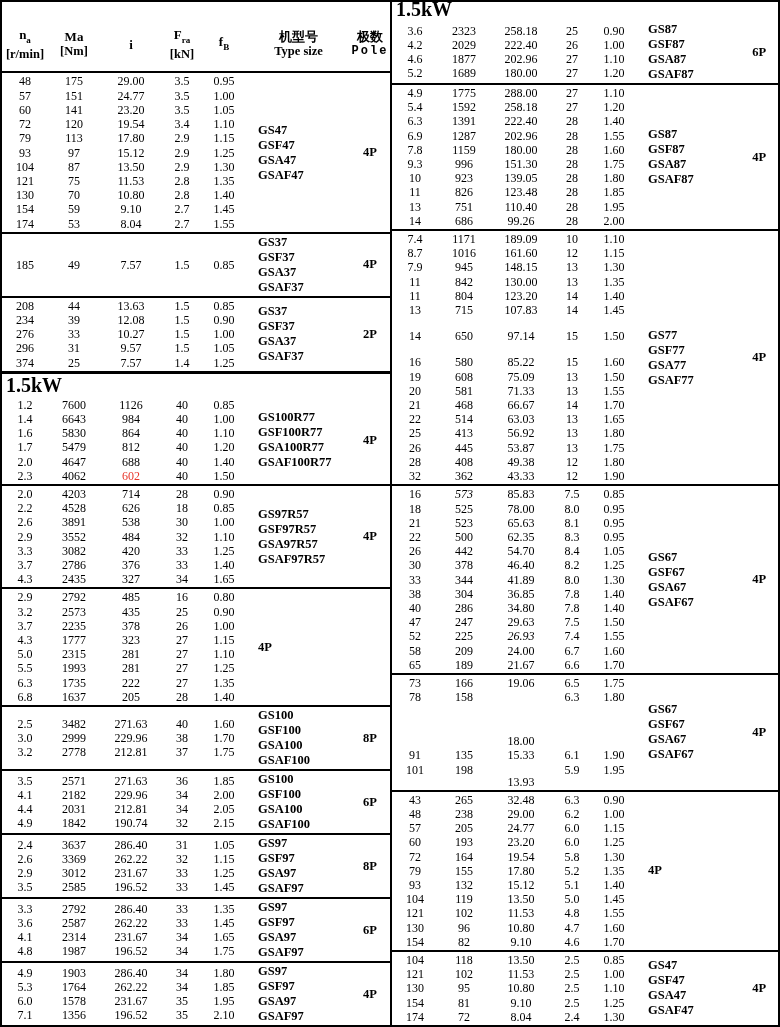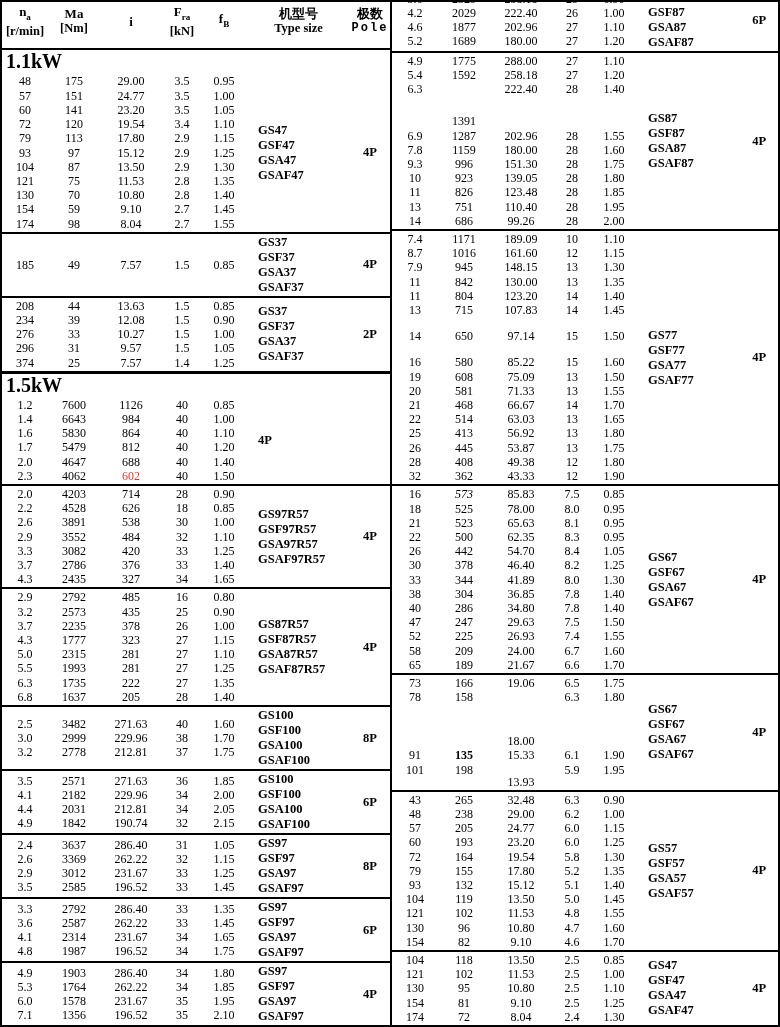--- a/index.html
+++ b/index.html
@@ -62,21 +62,20 @@
         <div class="hdr-cell" style="width: 105px;">
           <div class="main">机型号</div>
           <div class="unit">Type size</div>
         </div>
         <div class="hdr-cell pole" style="width: 38px;">
           <div class="main">极数</div>
           <div class="unit">Pole</div>
         </div>
       </div>
       <div class="section">
-        <div class="sec-title">1.1kW</div>
         <div class="block">
           <div class="rows-col">
             <div class="drow">
               <span class="cell" style="width: 46px;">48</span>
               <span class="cell" style="width: 52px;">175</span>
               <span class="cell" style="width: 62px;">29.00</span>
               <span class="cell" style="width: 40px;">3.5</span>
               <span class="cell" style="width: 44px;">0.95</span>
             </div>
             <div class="drow">
@@ -137,21 +136,21 @@
             </div>
             <div class="drow">
               <span class="cell" style="width: 46px;">154</span>
               <span class="cell" style="width: 52px;">59</span>
               <span class="cell" style="width: 62px;">9.10</span>
               <span class="cell" style="width: 40px;">2.7</span>
               <span class="cell" style="width: 44px;">1.45</span>
             </div>
             <div class="drow">
               <span class="cell" style="width: 46px;">174</span>
-              <span class="cell" style="width: 52px;">98</span>
+              <span class="cell" style="width: 52px;">53</span>
               <span class="cell" style="width: 62px;">8.04</span>
               <span class="cell" style="width: 40px;">2.7</span>
               <span class="cell" style="width: 44px;">1.55</span>
             </div>
           </div>
           <div class="types-col">
             <div class="tline">GS47</div>
             <div class="tline">GSF47</div>
             <div class="tline">GSA47</div>
             <div class="tline">GSAF47</div>
@@ -269,20 +268,26 @@
               <span class="cell" style="width: 44px;">1.40</span>
             </div>
             <div class="drow">
               <span class="cell" style="width: 46px;">2.3</span>
               <span class="cell" style="width: 52px;">4062</span>
               <span class="cell" style="width: 62px; color: rgb(232, 53, 42);">602</span>
               <span class="cell" style="width: 40px;">40</span>
               <span class="cell" style="width: 44px;">1.50</span>
             </div>
           </div>
+          <div class="types-col">
+            <div class="tline">GS100R77</div>
+            <div class="tline">GSF100R77</div>
+            <div class="tline">GSA100R77</div>
+            <div class="tline">GSAF100R77</div>
+          </div>
           <div class="pole-col">
             <span>4P</span>
           </div>
         </div>
         <div class="block sep">
           <div class="rows-col">
             <div class="drow">
               <span class="cell" style="width: 46px;">2.0</span>
               <span class="cell" style="width: 52px;">4203</span>
               <span class="cell" style="width: 62px;">714</span>
@@ -393,26 +398,20 @@
               <span class="cell" style="width: 40px;">27</span>
               <span class="cell" style="width: 44px;">1.35</span>
             </div>
             <div class="drow">
               <span class="cell" style="width: 46px;">6.8</span>
               <span class="cell" style="width: 52px;">1637</span>
               <span class="cell" style="width: 62px;">205</span>
               <span class="cell" style="width: 40px;">28</span>
               <span class="cell" style="width: 44px;">1.40</span>
             </div>
-          </div>
-          <div class="types-col">
-            <div class="tline">GS87R57</div>
-            <div class="tline">GSF87R57</div>
-            <div class="tline">GSA87R57</div>
-            <div class="tline">GSAF87R57</div>
           </div>
           <div class="pole-col">
             <span>4P</span>
           </div>
         </div>
         <div class="block sep">
           <div class="rows-col">
             <div class="drow">
               <span class="cell" style="width: 46px;">2.5</span>
               <span class="cell" style="width: 52px;">3482</span>
@@ -694,21 +693,21 @@
             </div>
             <div class="drow">
               <span class="cell" style="width: 46px;">5.4</span>
               <span class="cell" style="width: 52px;">1592</span>
               <span class="cell" style="width: 62px;">258.18</span>
               <span class="cell" style="width: 40px;">27</span>
               <span class="cell" style="width: 44px;">1.20</span>
             </div>
             <div class="drow">
               <span class="cell" style="width: 46px;">6.3</span>
-              <span class="cell" style="width: 52px; margin-top: 32px;">1391</span>
+              <span class="cell" style="width: 52px;">1391</span>
               <span class="cell" style="width: 62px;">222.40</span>
               <span class="cell" style="width: 40px;">28</span>
               <span class="cell" style="width: 44px;">1.40</span>
             </div>
             <div class="drow">
               <span class="cell" style="width: 46px;">6.9</span>
               <span class="cell" style="width: 52px;">1287</span>
               <span class="cell" style="width: 62px;">202.96</span>
               <span class="cell" style="width: 40px;">28</span>
               <span class="cell" style="width: 44px;">1.55</span>
@@ -959,21 +958,21 @@
             <div class="drow">
               <span class="cell" style="width: 46px;">47</span>
               <span class="cell" style="width: 52px;">247</span>
               <span class="cell" style="width: 62px;">29.63</span>
               <span class="cell" style="width: 40px;">7.5</span>
               <span class="cell" style="width: 44px;">1.50</span>
             </div>
             <div class="drow">
               <span class="cell" style="width: 46px;">52</span>
               <span class="cell" style="width: 52px;">225</span>
-              <span class="cell" style="width: 62px;">26.93</span>
+              <span class="cell" style="width: 62px; font-style: italic;">26.93</span>
               <span class="cell" style="width: 40px;">7.4</span>
               <span class="cell" style="width: 44px;">1.55</span>
             </div>
             <div class="drow">
               <span class="cell" style="width: 46px;">58</span>
               <span class="cell" style="width: 52px;">209</span>
               <span class="cell" style="width: 62px;">24.00</span>
               <span class="cell" style="width: 40px;">6.7</span>
               <span class="cell" style="width: 44px;">1.60</span>
             </div>
@@ -1006,21 +1005,21 @@
             </div>
             <div class="drow">
               <span class="cell" style="width: 46px;">78</span>
               <span class="cell" style="width: 52px;">158</span>
               <span class="cell" style="width: 62px; margin-top: 44px;">18.00</span>
               <span class="cell" style="width: 40px;">6.3</span>
               <span class="cell" style="width: 44px;">1.80</span>
             </div>
             <div class="drow">
               <span class="cell" style="width: 46px;">91</span>
-              <span class="cell" style="width: 52px; font-weight: bold;">135</span>
+              <span class="cell" style="width: 52px;">135</span>
               <span class="cell" style="width: 62px;">15.33</span>
               <span class="cell" style="width: 40px;">6.1</span>
               <span class="cell" style="width: 44px;">1.90</span>
             </div>
             <div class="drow">
               <span class="cell" style="width: 46px;">101</span>
               <span class="cell" style="width: 52px;">198</span>
               <span class="cell" style="width: 62px; margin-top: 12px;">13.93</span>
               <span class="cell" style="width: 40px;">5.9</span>
               <span class="cell" style="width: 44px;">1.95</span>
@@ -1109,26 +1108,20 @@
               <span class="cell" style="width: 44px;">1.60</span>
             </div>
             <div class="drow">
               <span class="cell" style="width: 46px;">154</span>
               <span class="cell" style="width: 52px;">82</span>
               <span class="cell" style="width: 62px;">9.10</span>
               <span class="cell" style="width: 40px;">4.6</span>
               <span class="cell" style="width: 44px;">1.70</span>
             </div>
           </div>
-          <div class="types-col">
-            <div class="tline">GS57</div>
-            <div class="tline">GSF57</div>
-            <div class="tline">GSA57</div>
-            <div class="tline">GSAF57</div>
-          </div>
           <div class="pole-col">
             <span>4P</span>
           </div>
         </div>
         <div class="block sep">
           <div class="rows-col">
             <div class="drow">
               <span class="cell" style="width: 46px;">104</span>
               <span class="cell" style="width: 52px;">118</span>
               <span class="cell" style="width: 62px;">13.50</span>

